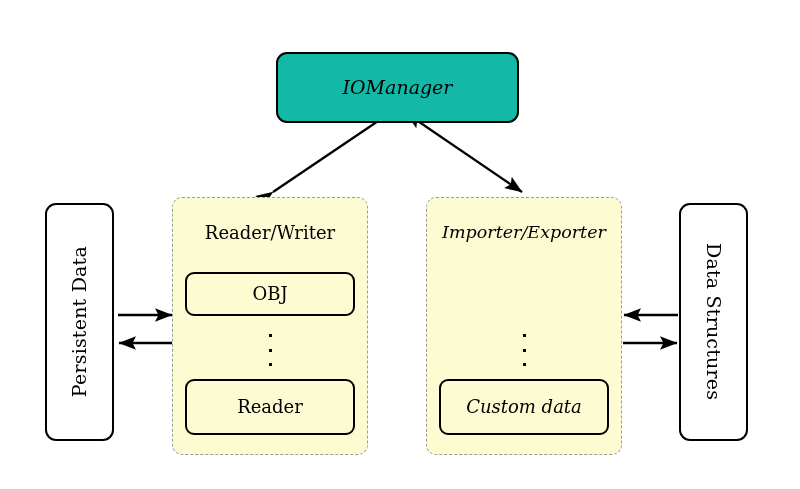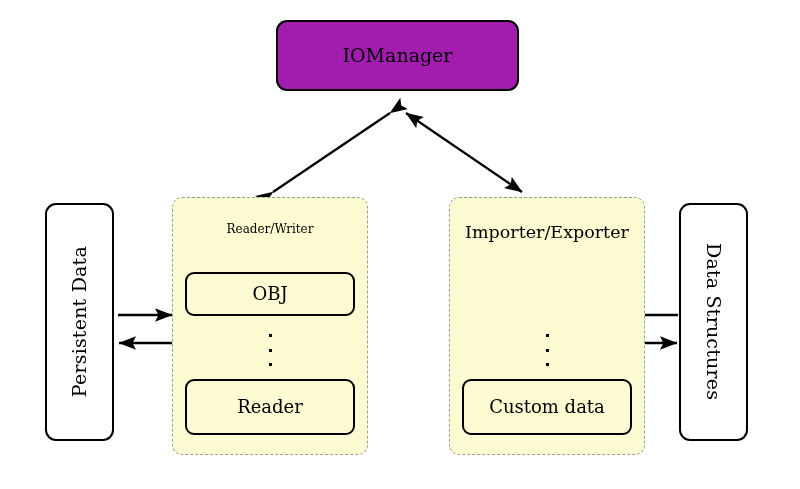--- a/index.html
+++ b/index.html
@@ -27,26 +27,27 @@
     display: flex;
     align-items: center;
     justify-content: center;
     text-align: center;
     line-height: 1.22;
   }
 
   
   #io-manager {
     left: 276px;
-    top: 20px;
+    top: 52px;
     width: 243px;
     height: 71px;
     font-size: 19px;
-    background: #a21caf;
+    background: #14b8a6;
     border-radius: 11px;
+    font-style: italic;
   }
 
   
   .side-node {
     background: #ffffff;
     border-radius: 11px;
   }
   .side-node .vlabel {
     white-space: nowrap;
     font-size: 19px;
@@ -75,29 +76,29 @@
   .group {
     position: absolute;
     box-sizing: border-box;
     background: #fcfbd2;
     border: 1.6px dashed #9b9b9b;
     border-radius: 10px;
     top: 197px;
     height: 258px;
   }
   #group-reader-writer { left: 172px; width: 196px; }
-  #group-importer-exporter { left: 449px; width: 196px; }
+  #group-importer-exporter { left: 426px; width: 196px; font-style: italic; }
 
   .group-title {
     position: absolute;
     left: 0;
     right: 0;
     top: 24px;
     text-align: center;
-    font-size: 12px;
+    font-size: 18px;
     white-space: nowrap;
   }
   #group-importer-exporter .group-title { font-size: 17.5px; }
 
   
   .inner-node {
     position: absolute;
     box-sizing: border-box;
     background: #fcfbd2;
     border: 2.6px solid #000000;

